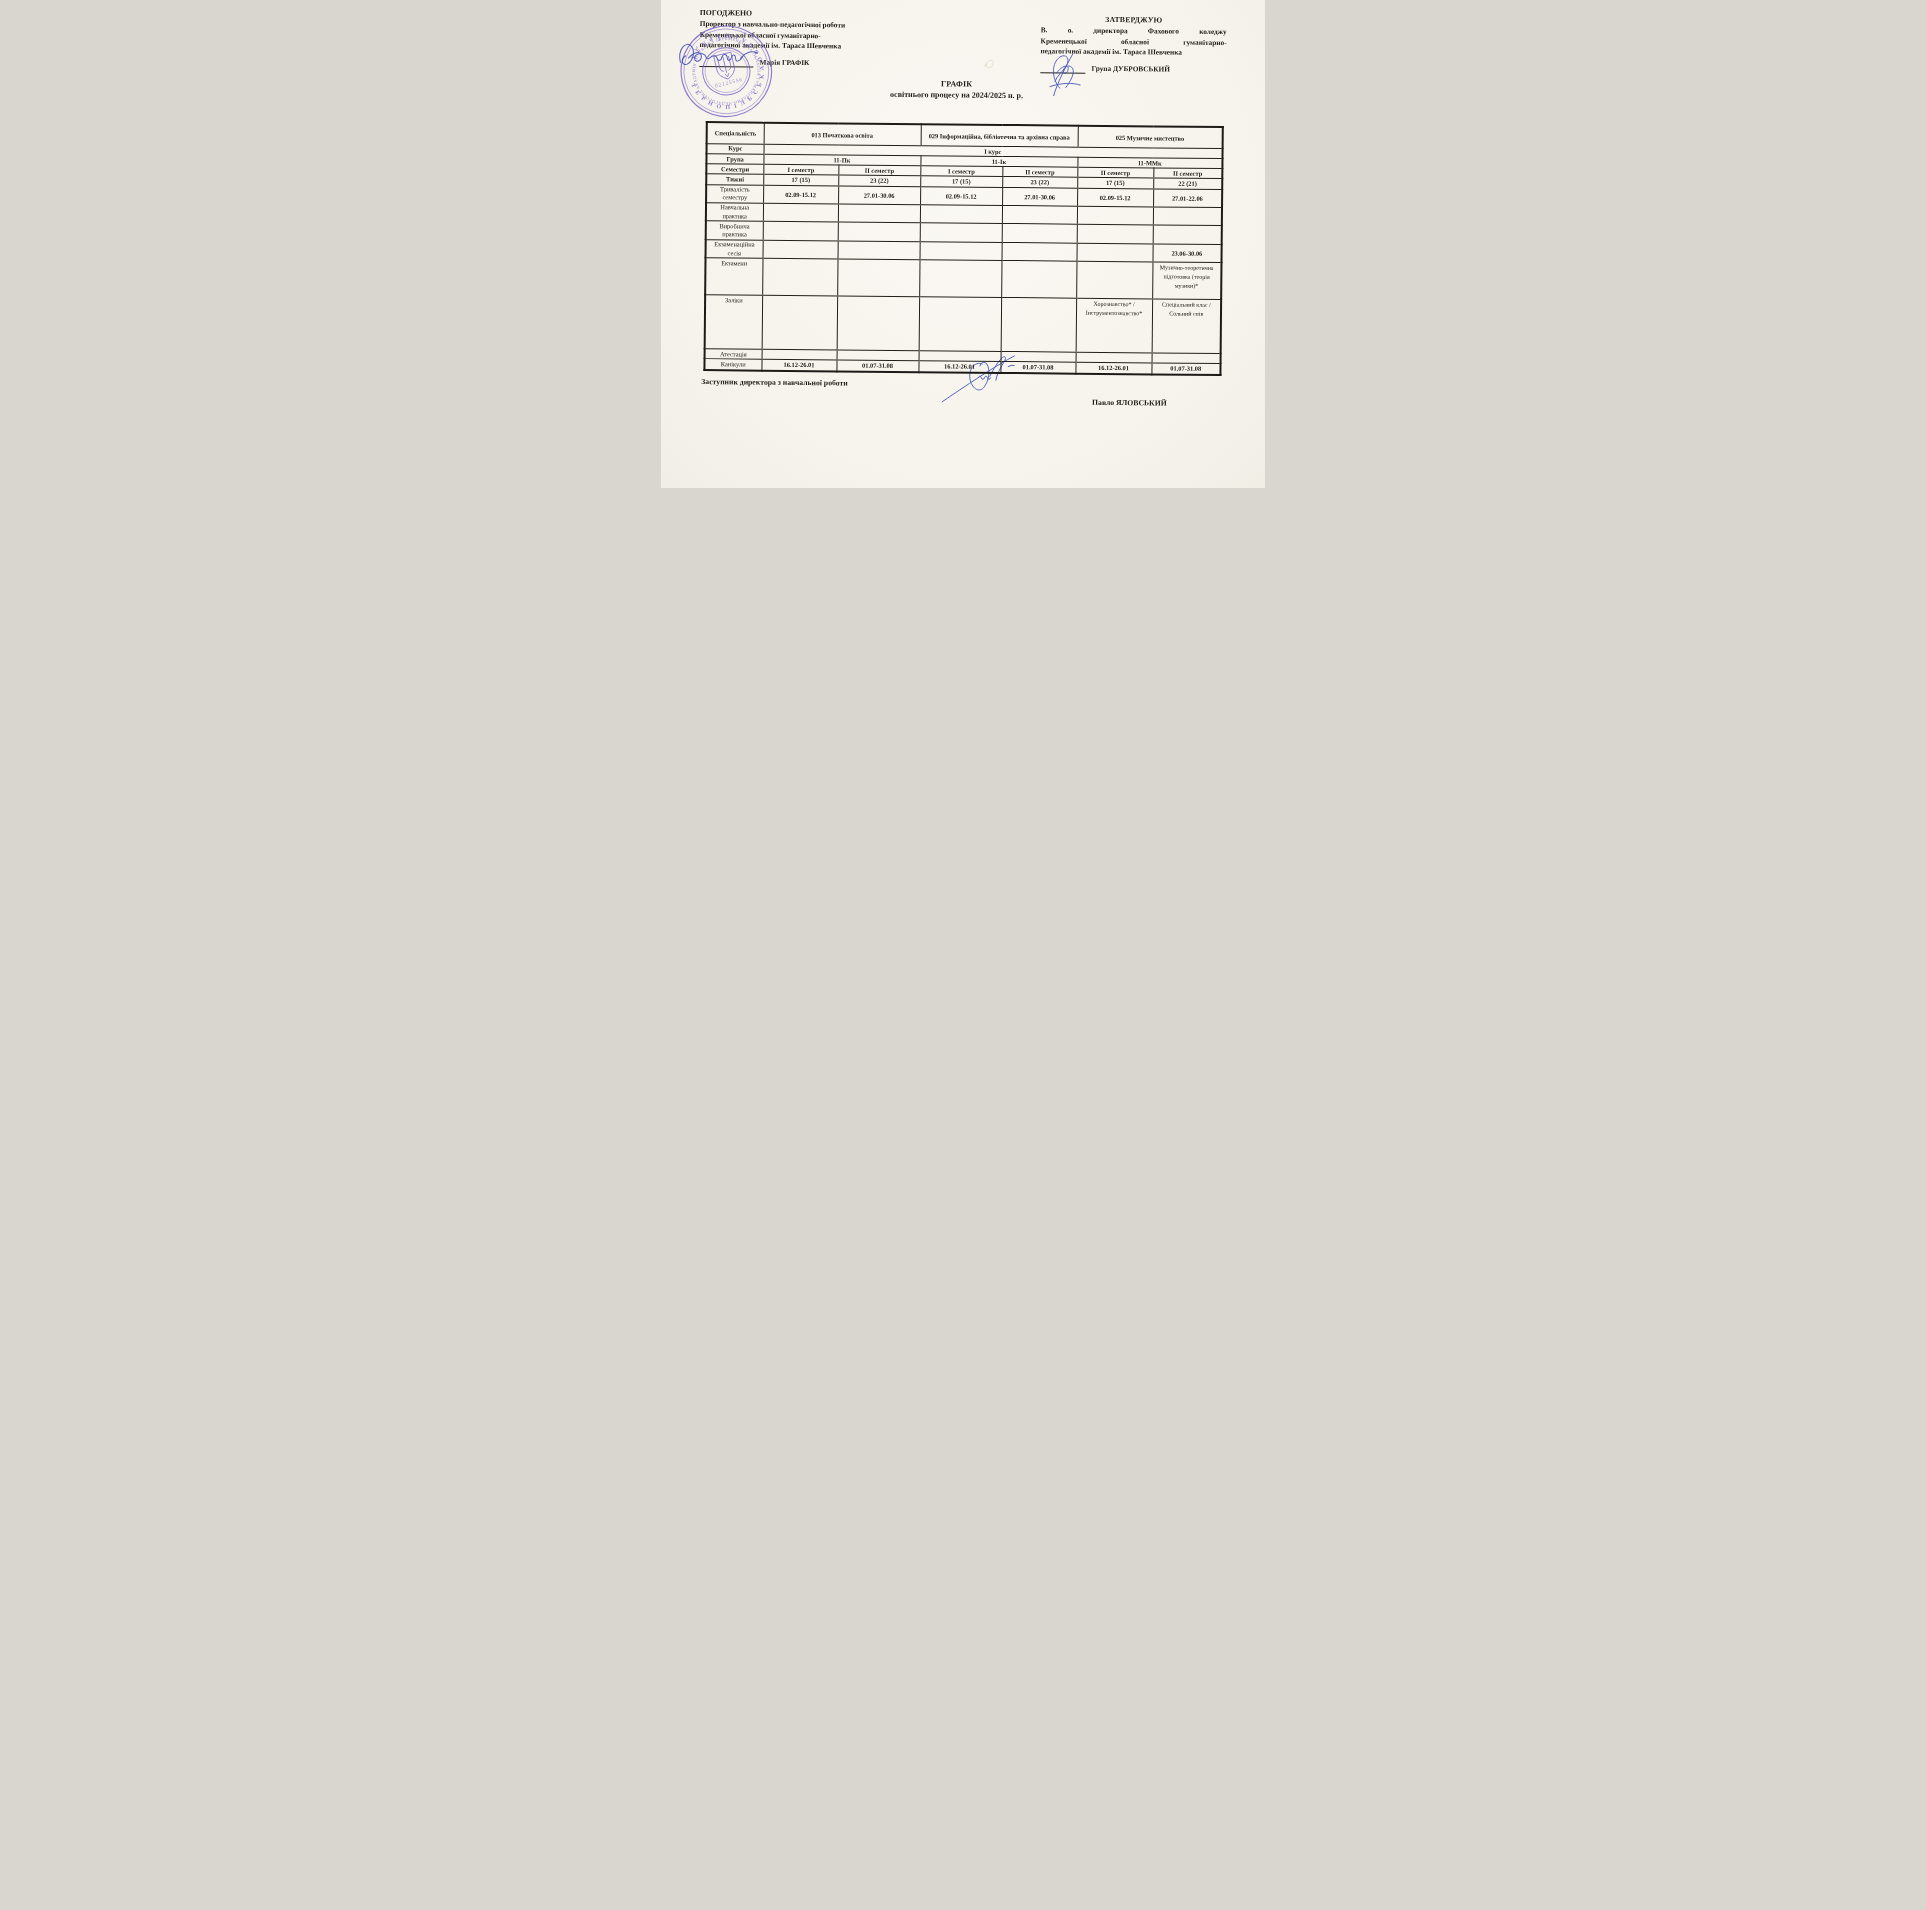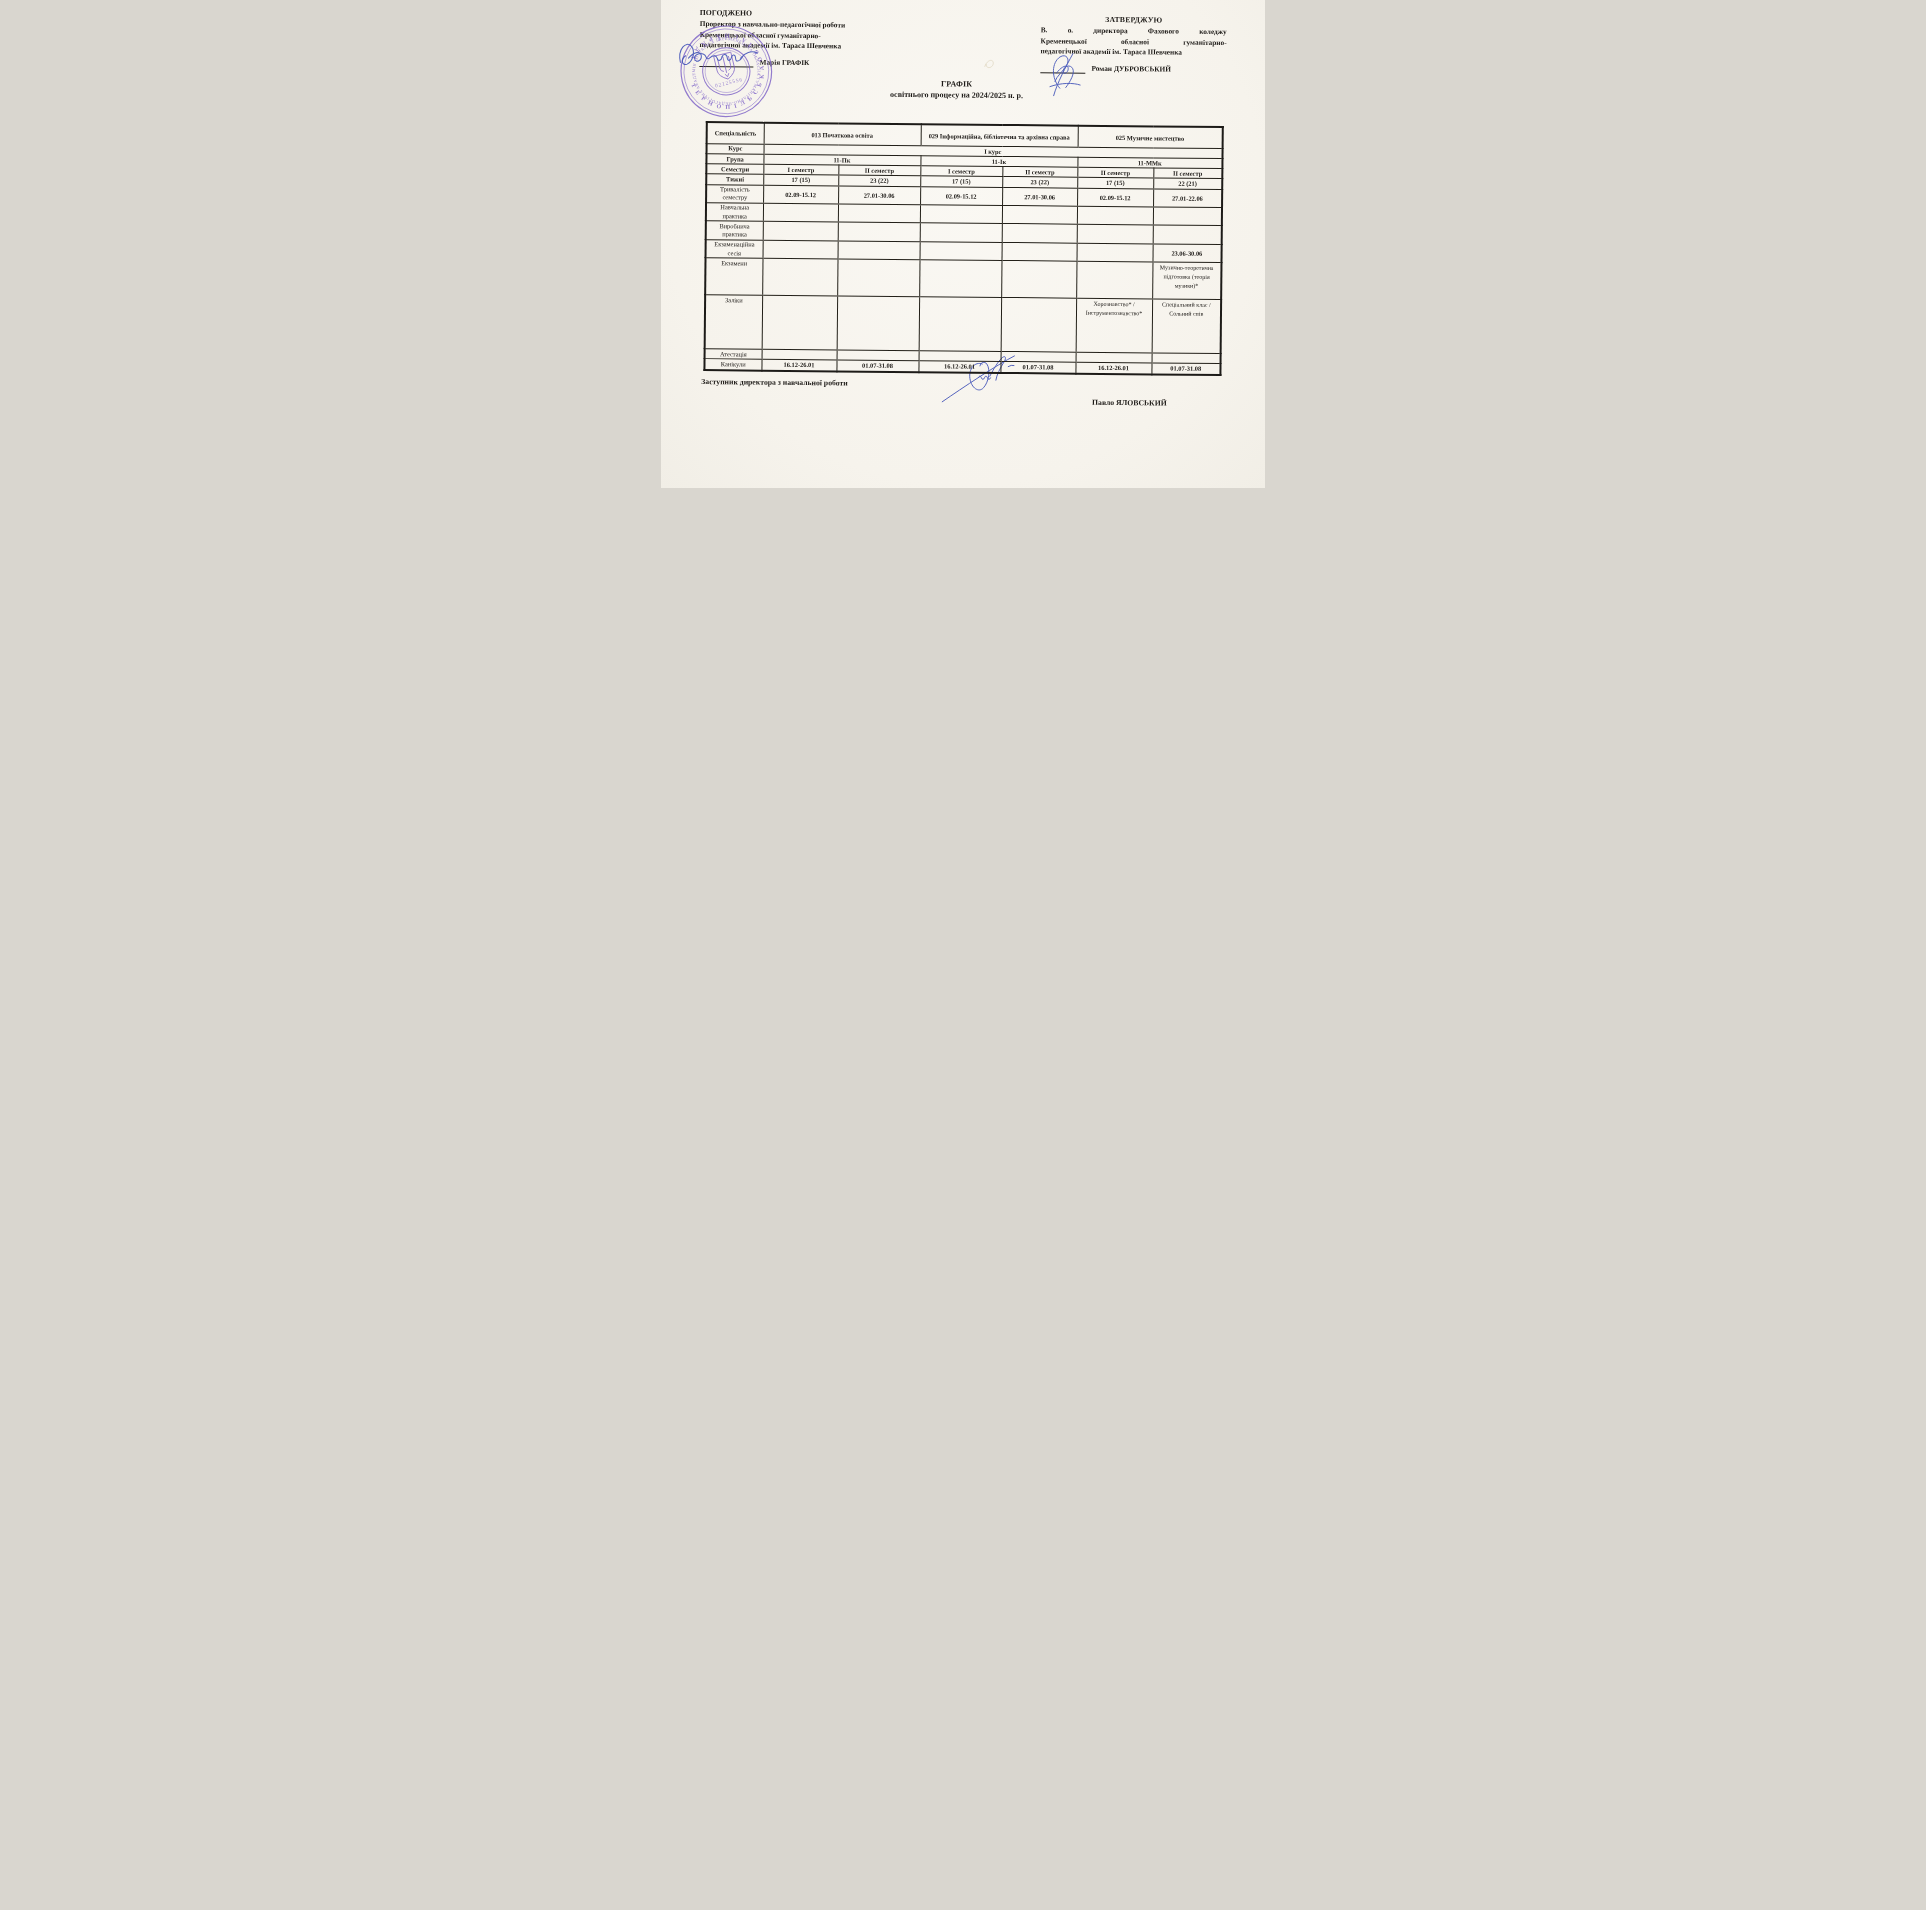--- a/index.html
+++ b/index.html
@@ -84,21 +84,21 @@
     </div>
   </div>
 
   <div class="blk blk-right">
     <div class="blk-heading">ЗАТВЕРДЖУЮ</div>
     <div class="just">В. о. директора Фахового коледжу</div>
     <div class="just">Кременецької обласної гуманітарно-</div>
     <div>педагогічної академії ім. Тараса Шевченка</div>
     <div class="sigrow">
       <span class="ruleline w-right"></span>
-      <span>Роман ДУБРОВСЬКИЙ</span>
+      <span>Група ДУБРОВСЬКИЙ</span>
     </div>
   </div>
 
   <svg class="stamp" viewBox="0 0 240 240">
     <g fill="none" stroke="#7a5ec6">
       <circle cx="120" cy="120" r="113" stroke-width="3"></circle>
       <circle cx="120" cy="120" r="106" stroke-width="1.5"></circle>
       <circle cx="120" cy="120" r="59" stroke-width="2.5"></circle>
       <circle cx="120" cy="120" r="53" stroke-width="1.2"></circle>
 

